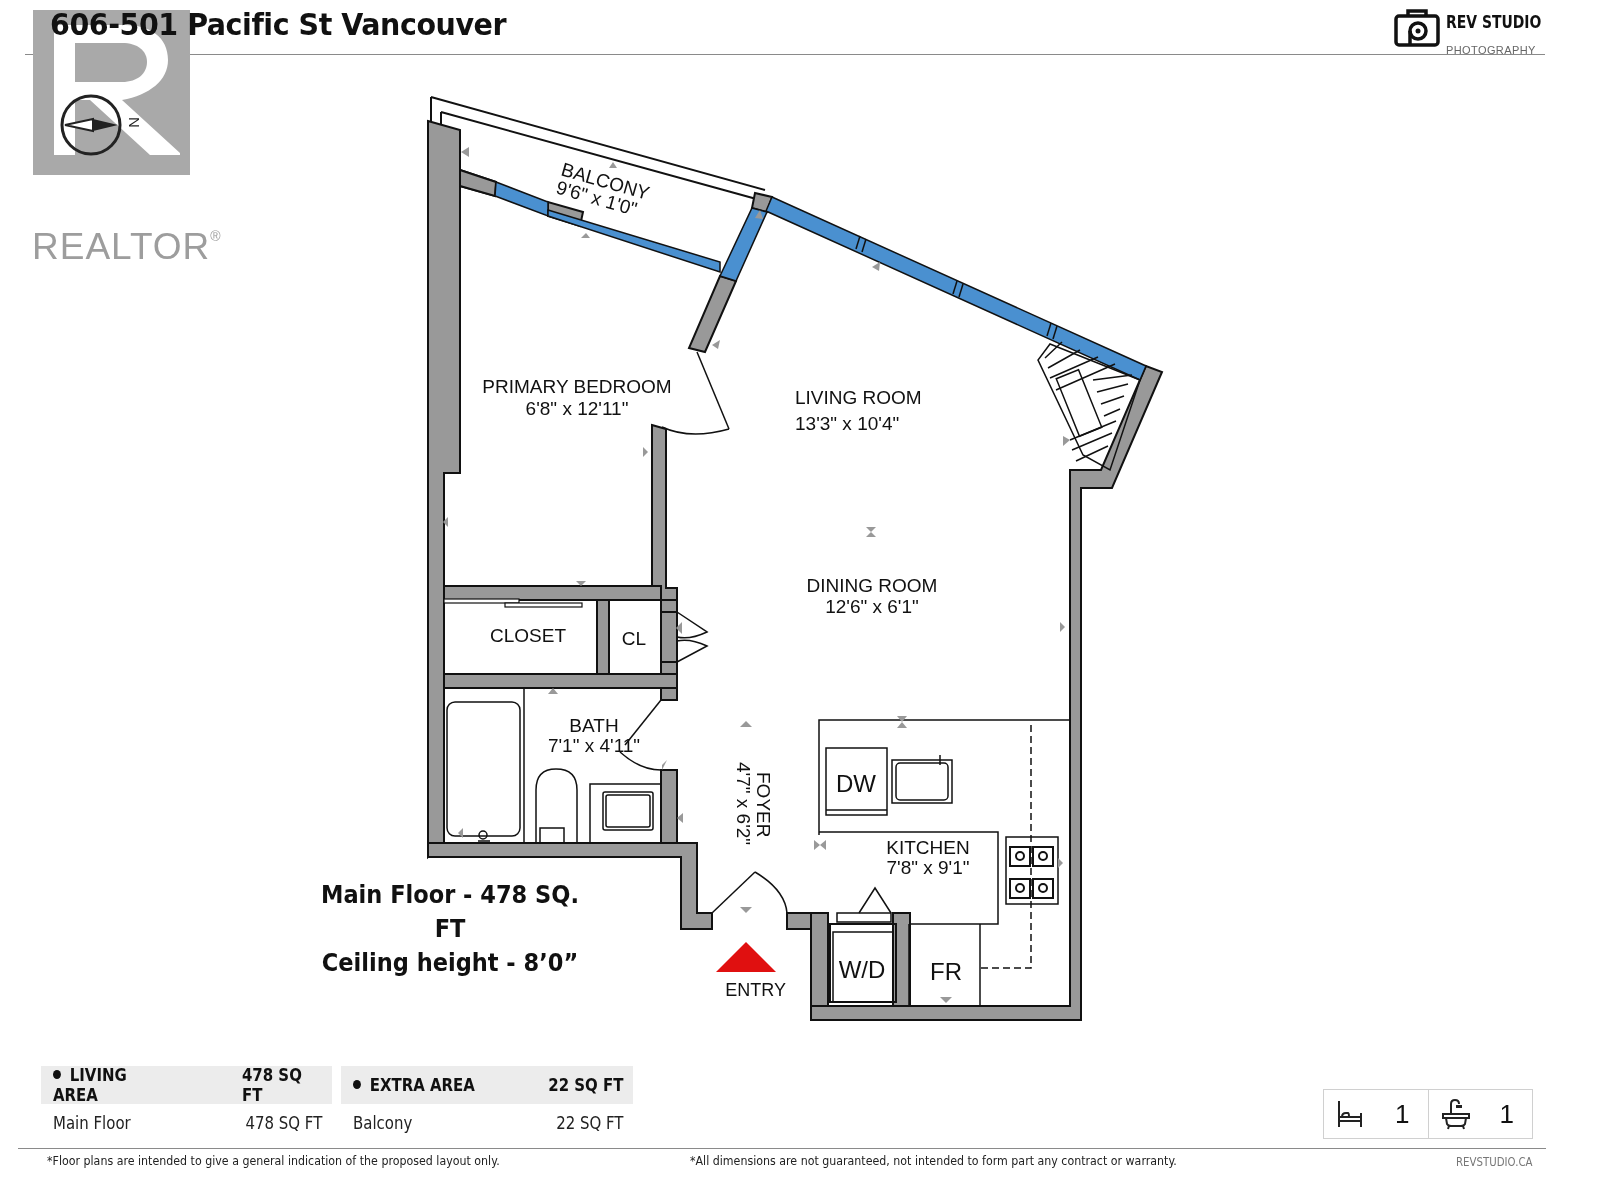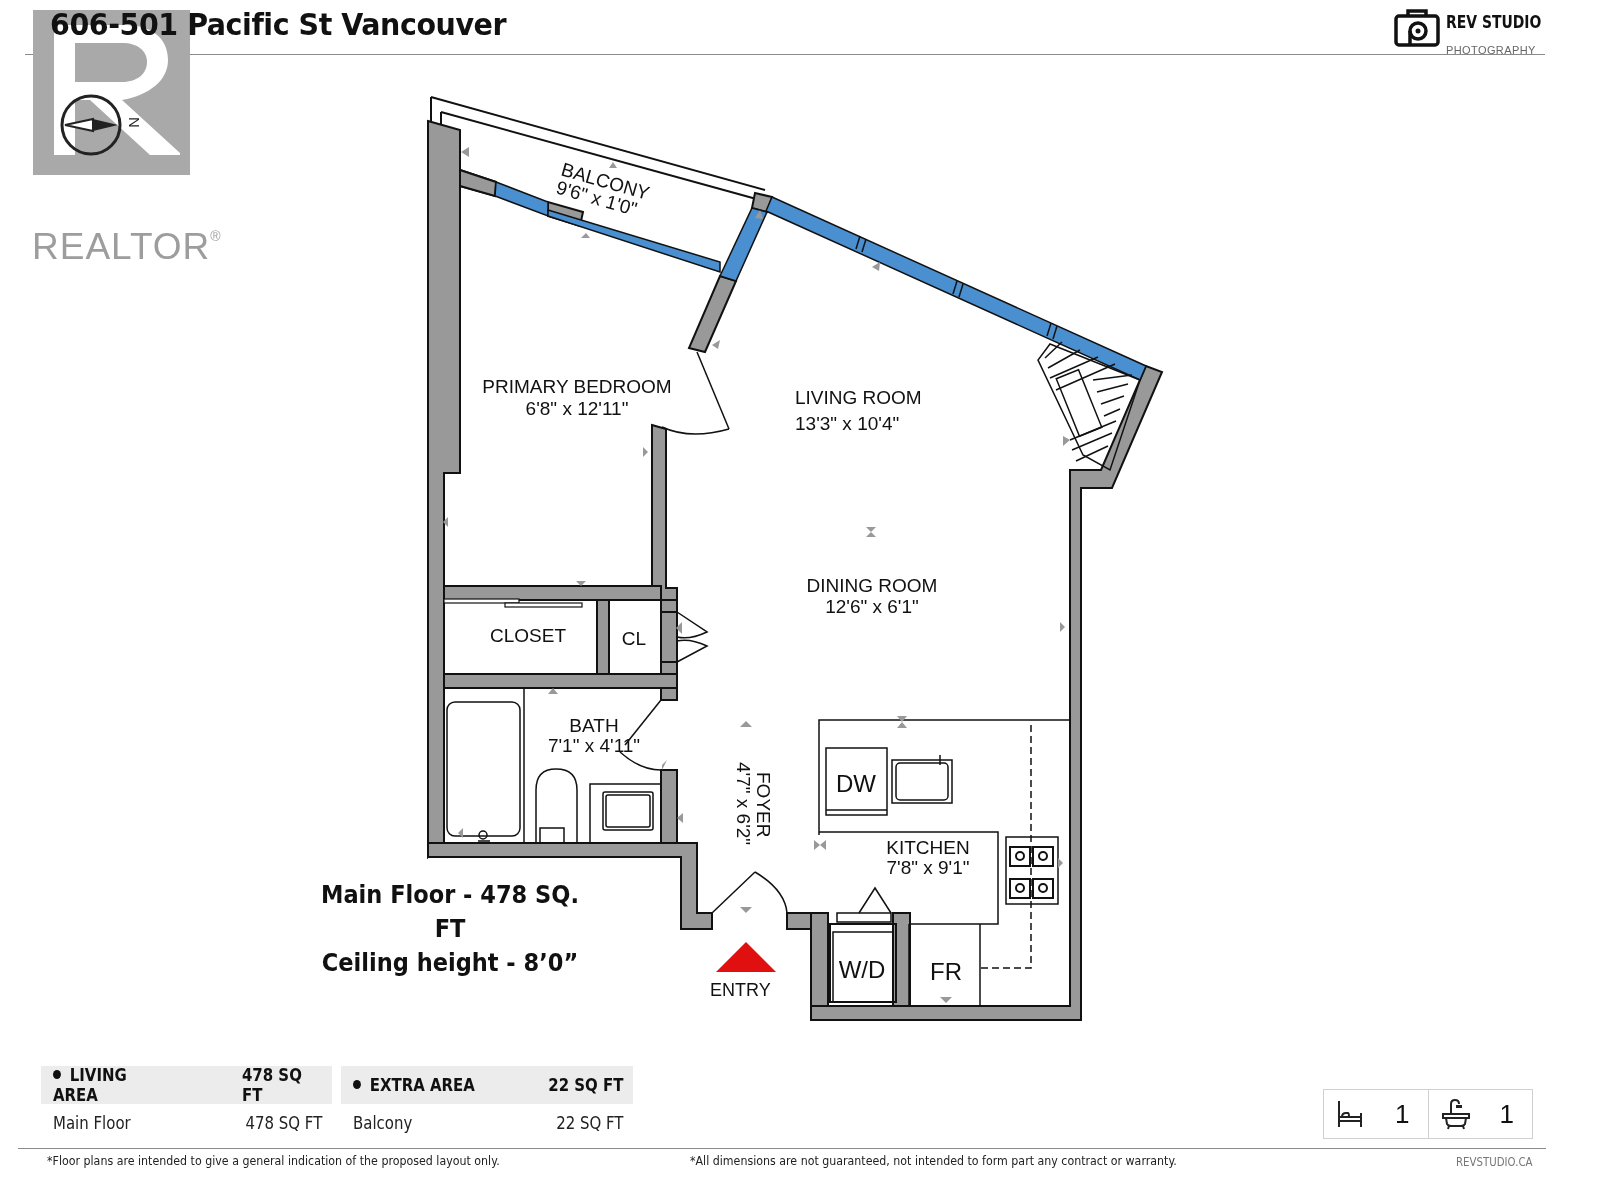--- a/index.html
+++ b/index.html
@@ -9,21 +9,21 @@
     .top-rule { left: 25px; top: 54px; width: 1520px; height: 1px; background: #8a8a8a; }
     .realtor { left: 30px; top: 5px; width: 180px; height: 210px; z-index: 1; }
     .realtor-text { left: 32px; top: 184px; font-size: 37px; color: #9d9d9d; letter-spacing: 1px; z-index: 2; margin-top: 42px; }
     .realtor-text sup { font-size: 14px; vertical-align: top; position: relative; top: 2px; }
     .compass { left: 55px; top: 92px; width: 100px; height: 66px; z-index: 2; }
     .logo-name { left: 1446px; top: 12px; font-family: "DejaVu Sans", sans-serif; font-weight: bold; font-size: 17px; color: #111; transform: scaleX(0.82); transform-origin: left top; }
     .logo-sub { left: 1446px; top: 44px; font-size: 11px; color: #666; letter-spacing: 0.4px; }
     .plan { left: 0; top: 0; width: 1600px; height: 1060px; }
     .plan text { font-family: "Liberation Sans", sans-serif; fill: #111; }
     .floor-summary { left: 290px; top: 878px; width: 320px; text-align: center; font-family: "DejaVu Sans", sans-serif; font-weight: bold; font-size: 25px; line-height: 34px; transform: scaleX(0.9); transform-origin: center top; }
-    .entry-label { left: 710px; top: 980px; font-size: 18px; width: 76px; text-align: left; }
+    .entry-label { left: 710px; top: 980px; font-size: 18px; width: 76px; text-align: right; }
     .area-table { top: 1066px; height: 76px; }
     .area-head { height: 38px; background: #ececec; display: flex; align-items: center; justify-content: space-between; padding: 0 10px 0 12px; box-sizing: border-box; font-family: "DejaVu Sans", sans-serif; font-weight: bold; font-size: 17px; gap: 46px; }
     .area-head .lbl { transform: scaleX(0.88); transform-origin: left center; display: inline-block; }
     .area-head .val { transform: scaleX(0.88); transform-origin: right center; display: inline-block; }
     .dot { display: inline-block; width: 9px; height: 9px; border-radius: 50%; background: #111; margin-right: 10px; vertical-align: middle; position: relative; top: -2px; }
     .area-row { height: 38px; display: flex; align-items: center; justify-content: space-between; padding: 0 10px 0 12px; box-sizing: border-box; font-family: "DejaVu Sans", sans-serif; font-size: 17px; color: #222; gap: 36px; }
     .area-row span { display: inline-block; transform: scaleX(0.88); }
     .area-row span:first-child { transform-origin: left center; }
     .area-row span:last-child { transform-origin: right center; }
     .bottom-rule { left: 18px; top: 1148px; width: 1528px; height: 1px; background: #8a8a8a; }

